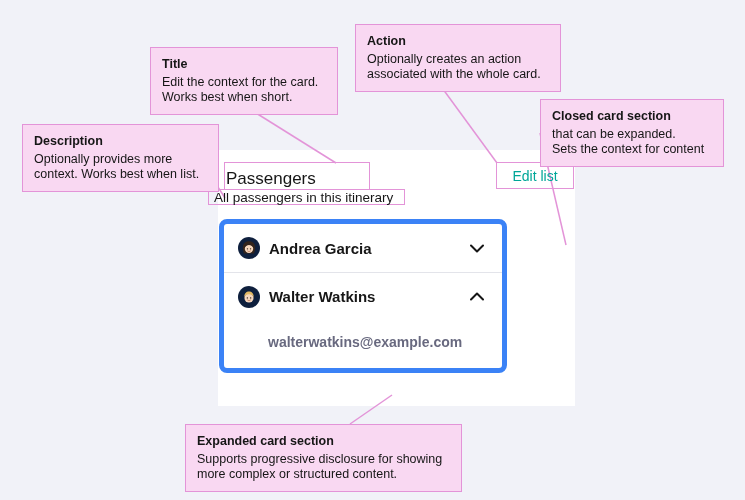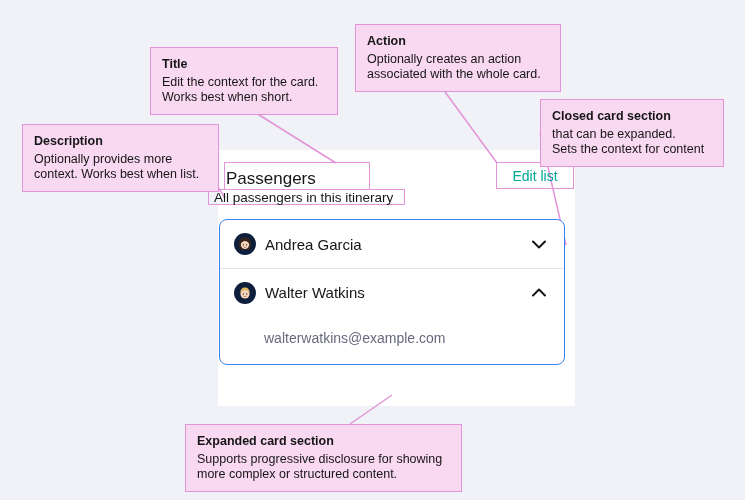--- a/index.html
+++ b/index.html
@@ -40,23 +40,23 @@
   .hl { position: absolute; border: 1px solid var(--accent, #e394d8); background: transparent; }
   .hl-passengers { left: 224px; top: 162px; width: 146px; height: 28px; display: flex; align-items: flex-end; padding-left: 1px; }
   .hl-desc       { left: 208px; top: 189px; width: 197px; height: 16px; display: flex; align-items: center; padding-left: 5px; }
   .hl-edit       { left: 488px; top: 162px; width: 78px;  height: 27px; display: flex; align-items: center; justify-content: center; cursor: pointer; margin-left: 8px; }
 
   .card-title   { font-size: 17px; font-weight: 500; color: var(--text, #161616); }
   .card-desc    { font-size: 13.5px; color: var(--text, #161616); }
   .link-action  { font-size: 14px; font-weight: 500; color: var(--link, #00a698); }
 
   .card {
-    position: absolute; left: 219px; top: 219px; width: 346px;
+    position: absolute; left: 219px; top: 219px; width: 288px;
     background: var(--panel-bg, #ffffff);
-    border: 1px solid #3b82f6; border-radius: 8px;
+    border: 5px solid #3b82f6; border-radius: 8px; font-weight: bold;
   }
   .row { display: flex; align-items: center; height: 48px; padding: 0 18px 0 14px; cursor: pointer; }
   .row-divider { border-top: 1px solid #e3e4ea; }
   .avatar { width: 22px; height: 22px; margin-right: 9px; flex: none; }
   .name { font-size: 15px; color: var(--text, #161616); }
   .chev { margin-left: auto; display: flex; align-items: center; }
   .details { padding: 12px 16px 15px 44px; }
   .detail-line { font-size: 14px; line-height: 21px; color: var(--muted, #68697f); }
 </style>
 </head>

